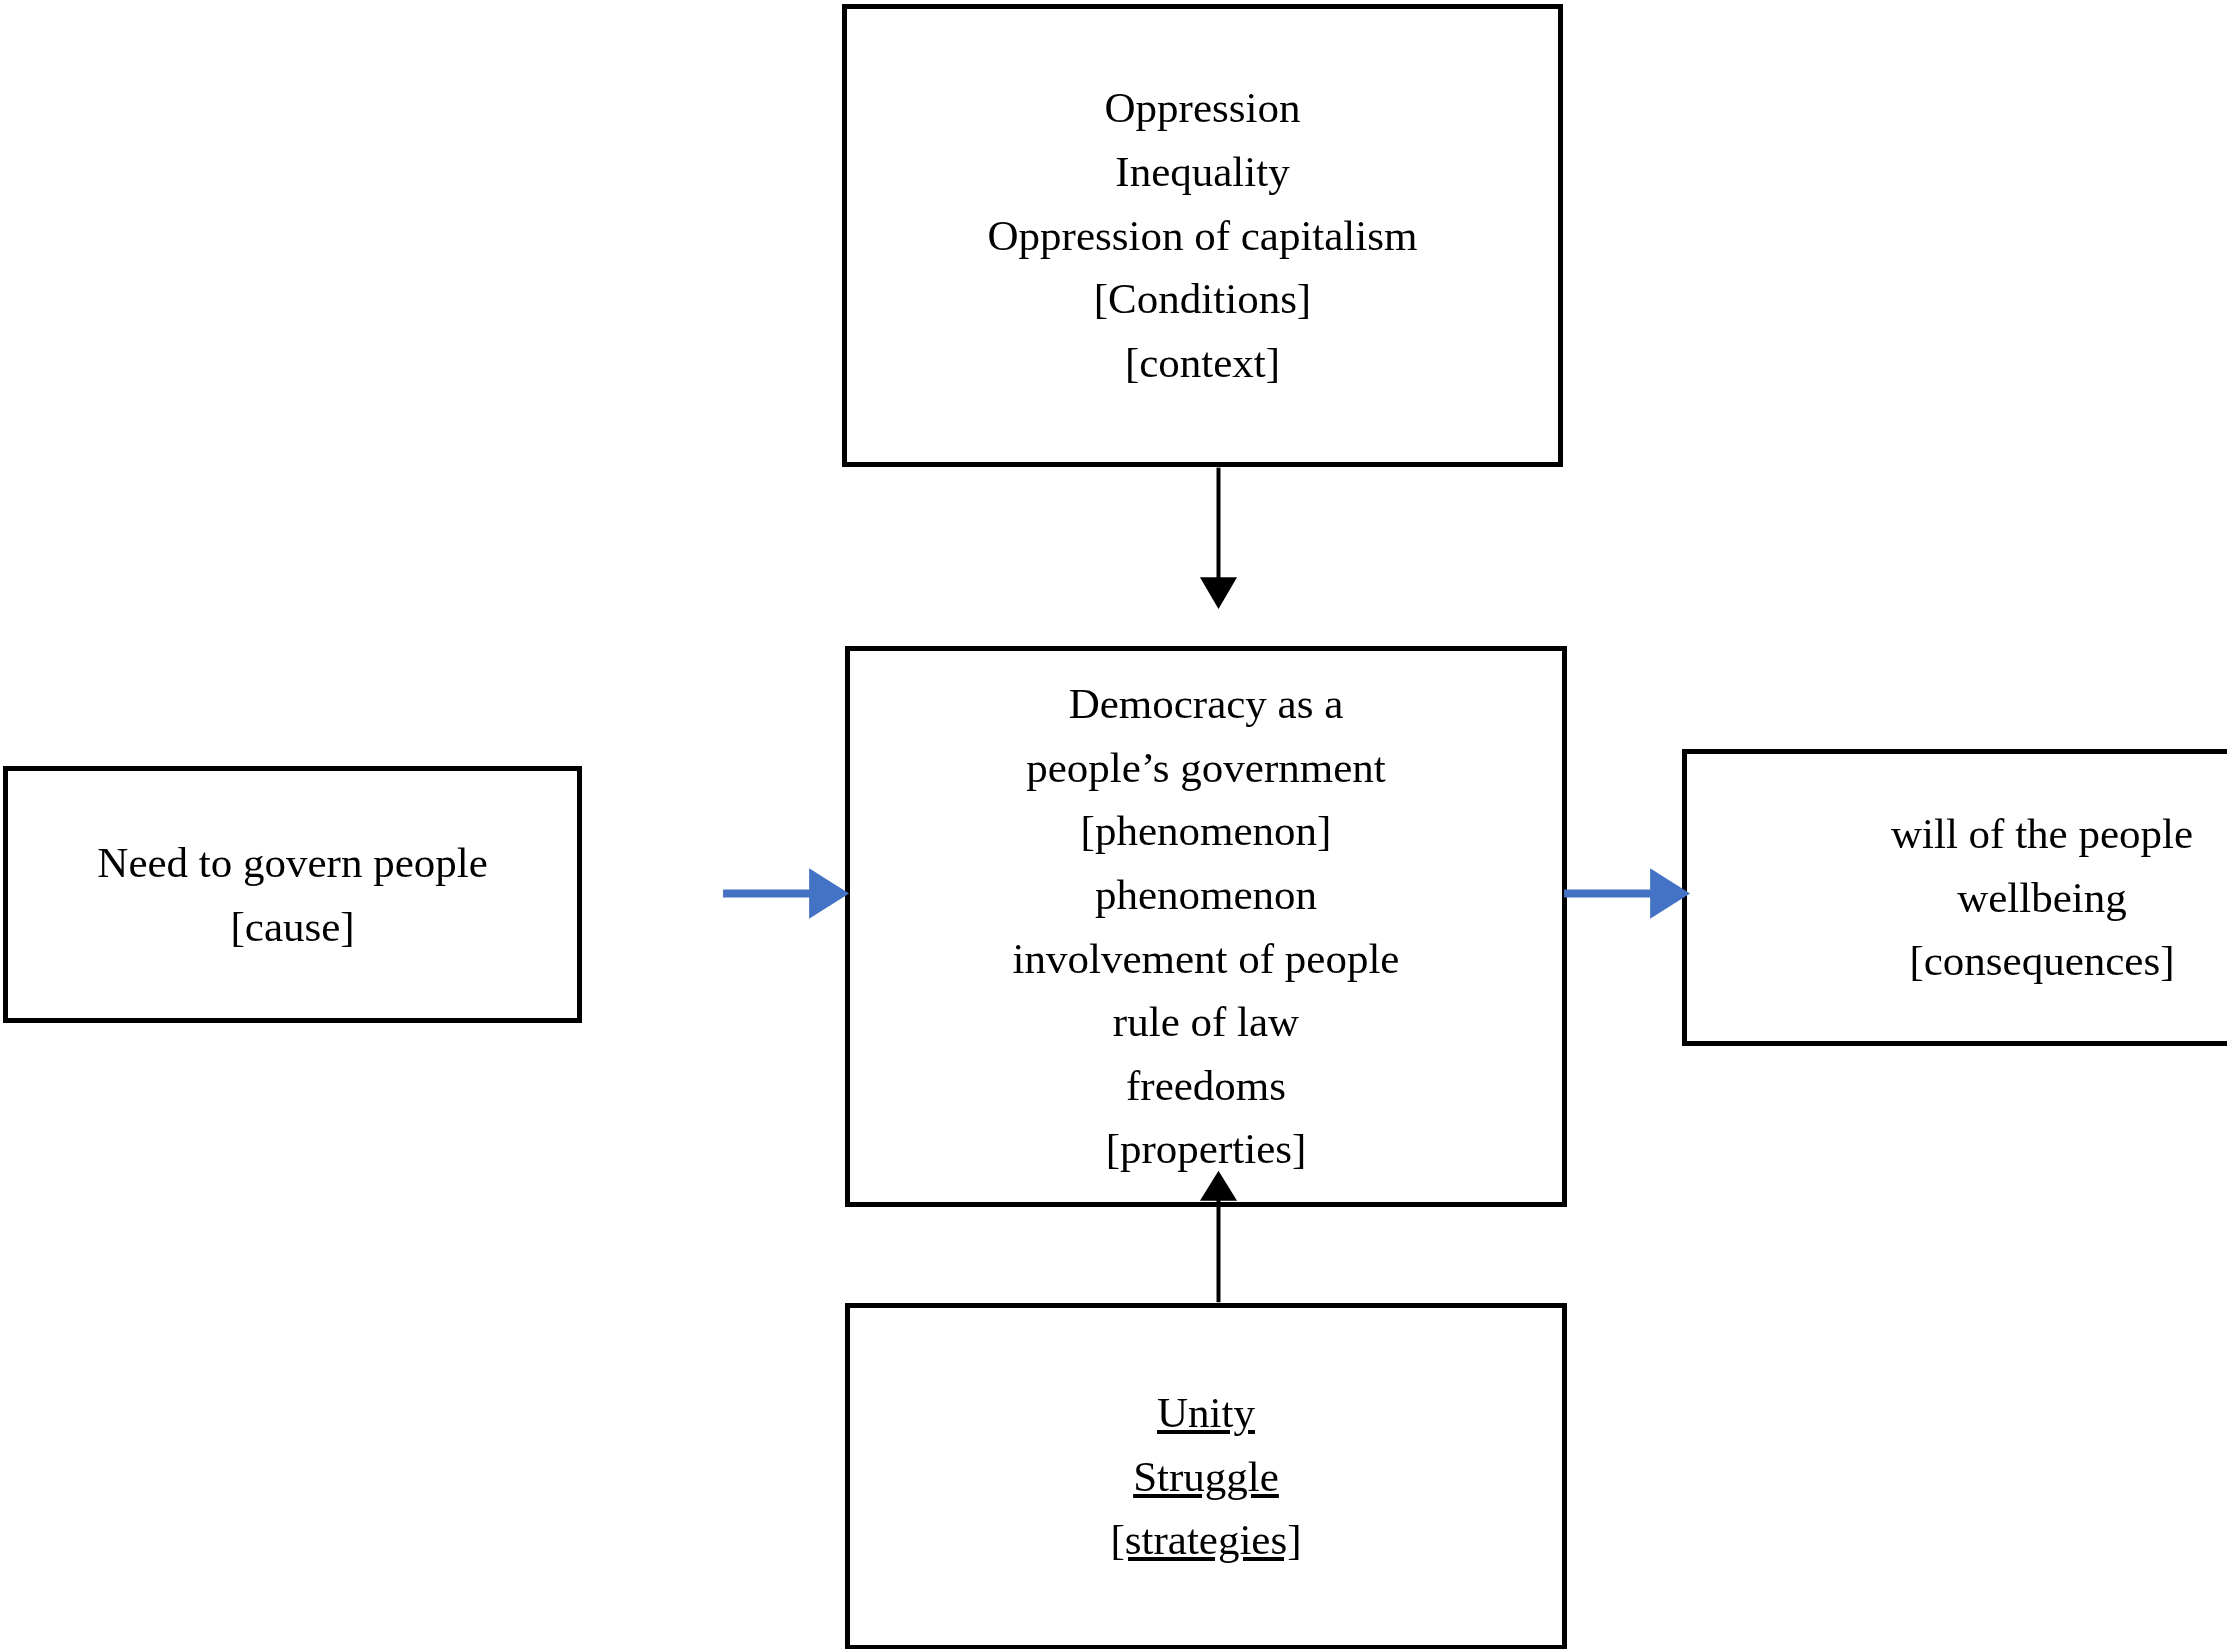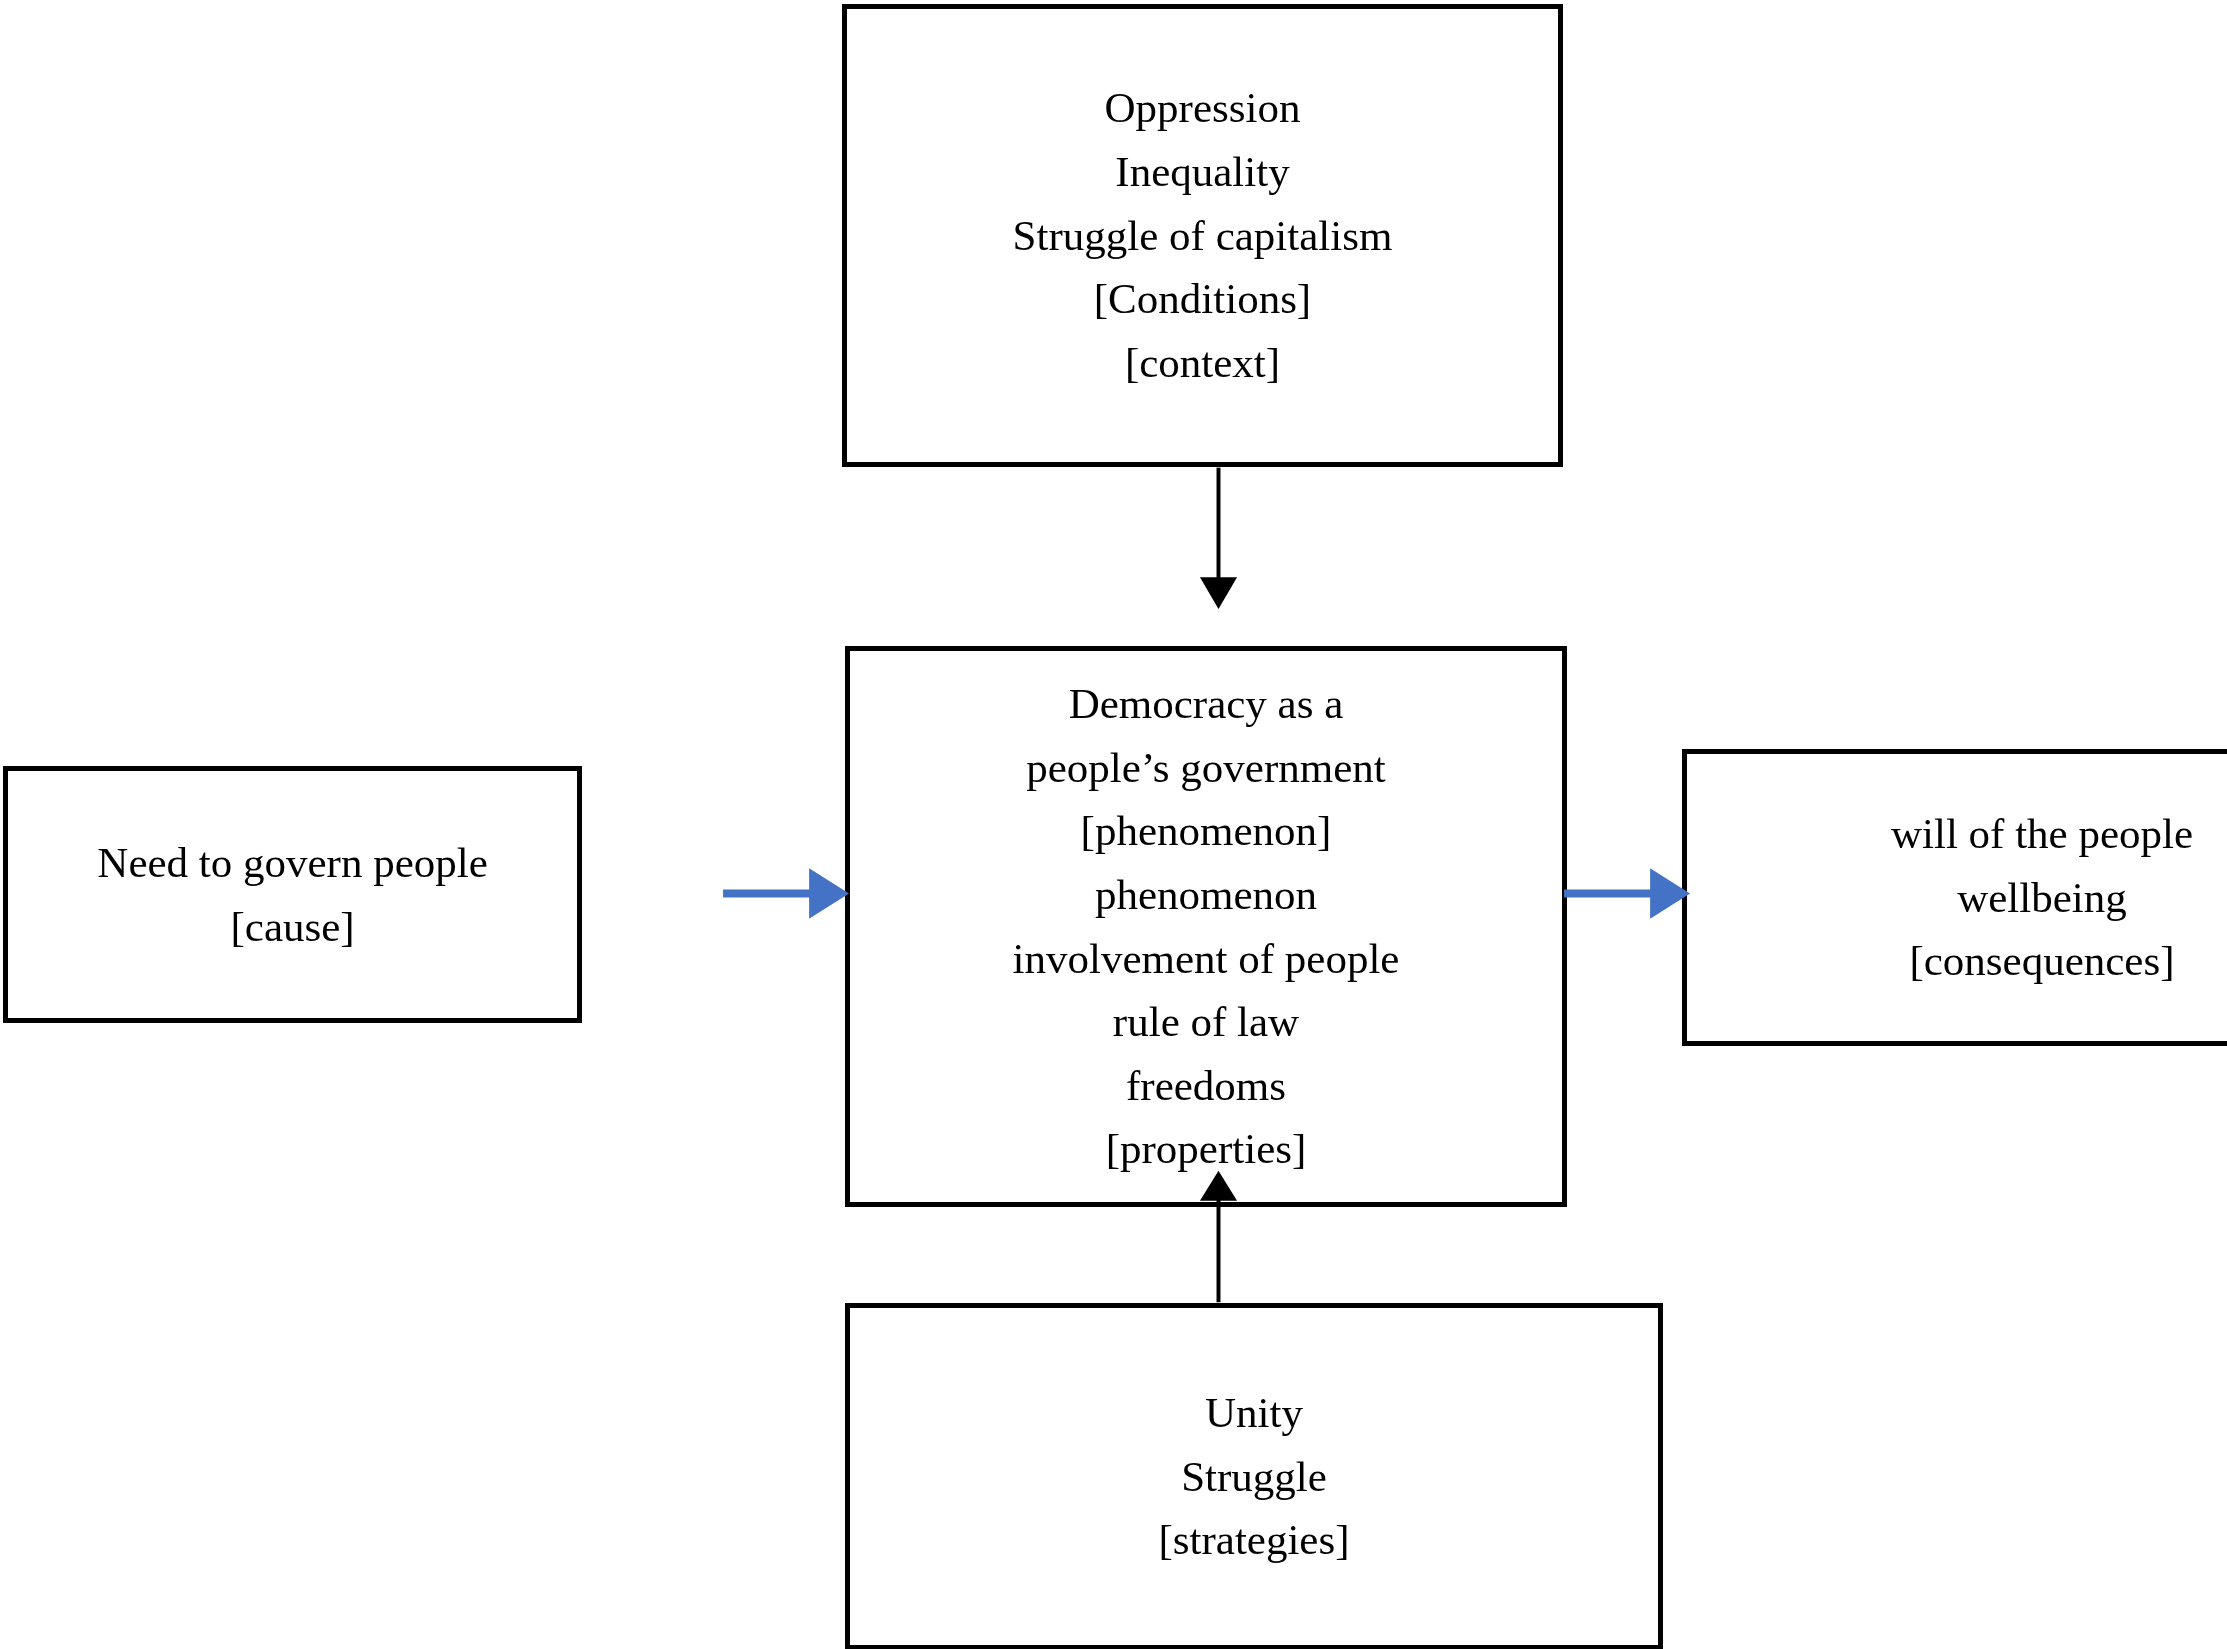--- a/index.html
+++ b/index.html
@@ -32,40 +32,40 @@
   .node .line {
     display: block;
     white-space: nowrap;
   }
 
   
   #box-context   { left: 842px; top: 4px;    width: 721px; height: 463px; }
   #box-phenomenon{ left: 845px; top: 646px; width: 722px; height: 561px; }
   #box-cause     { left: 3.1px;    top: 766px; width: 579px; height: 257px;  }
   #box-consequences { left: 1682px; top: 749px; width: 720px; height: 297px; }
-  #box-strategies{ left: 845px; top: 1303px; width: 818px; height: 347px;  }
+  #box-strategies{ left: 845px; top: 1303px; width: 722px; height: 347px; text-decoration: underline;  }
 
   
   .connector { position: absolute; }
   .connector svg { display: block; overflow: visible; }
 
   #arrow-context-to-phenomenon { left: 1192px; top: 467px; width: 53px; height: 147px; }
   #arrow-strategies-to-phenomenon { left: 1192px; top: 1169px; width: 53px; height: 134px; }
   #arrow-cause-to-phenomenon { left: 722px; top: 858px; width: 129px; height: 71px; }
   #arrow-phenomenon-to-consequences { left: 1563px; top: 858px; width: 129px; height: 71px; }
 </style>
 </head>
 <body>
 
 <div id="stage">
 
   <div class="node" id="box-context">
     <span class="line">Oppression</span>
     <span class="line">Inequality</span>
-    <span class="line">Struggle of capitalism</span>
+    <span class="line">Oppression of capitalism</span>
     <span class="line">[Conditions]</span>
     <span class="line">[context]</span>
   </div>
 
   <div class="node" id="box-phenomenon">
     <span class="line">Democracy as a</span>
     <span class="line">people’s government</span>
     <span class="line">[phenomenon]</span>
     <span class="line">phenomenon</span>
     <span class="line">involvement of people</span>

